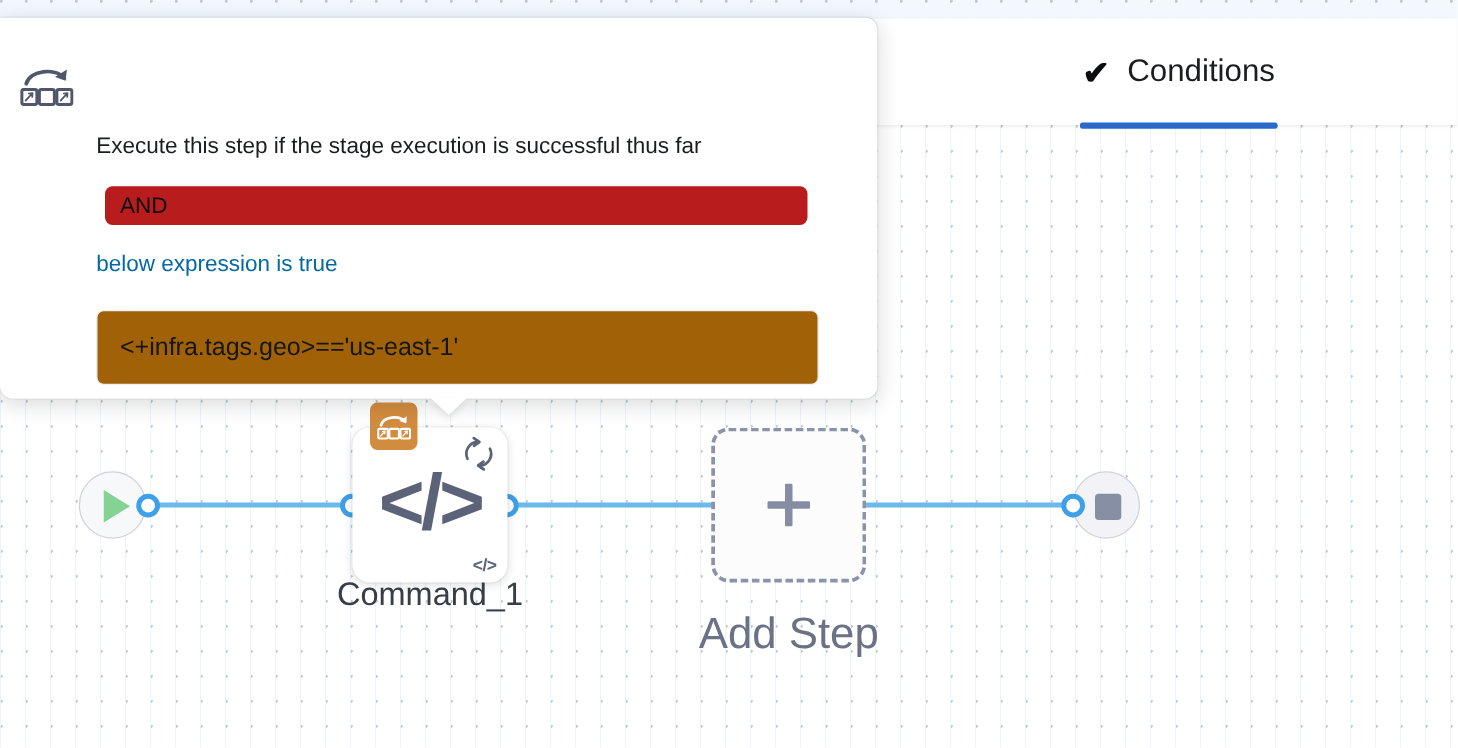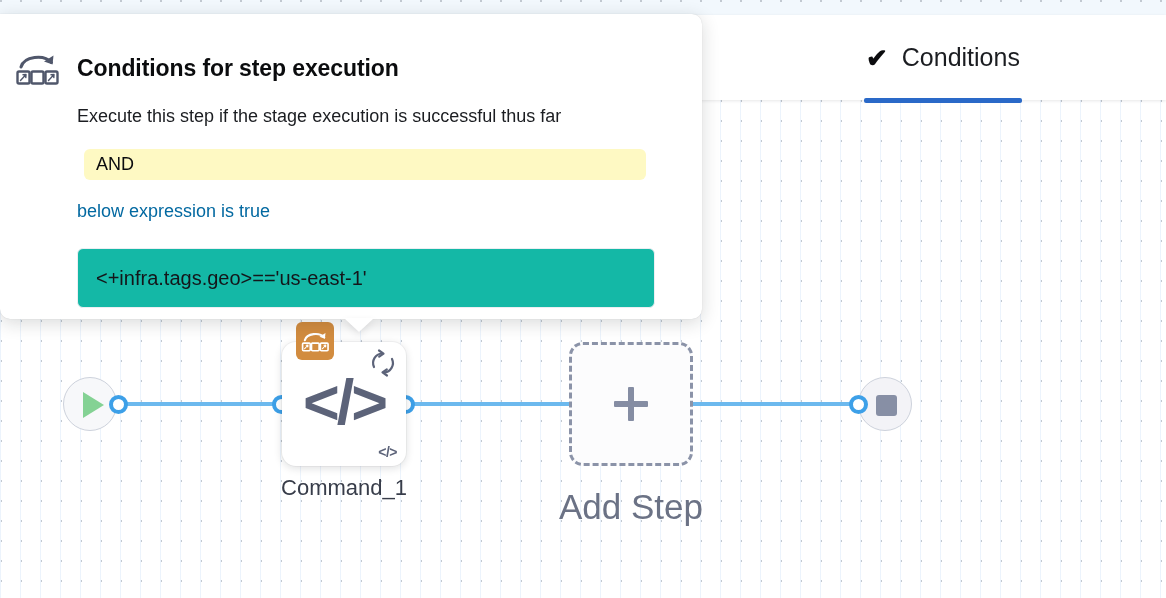--- a/index.html
+++ b/index.html
@@ -110,41 +110,41 @@
   #popover-line1 {
     position: absolute;
     left: 77px; top: 92px;
     font-size: 18px;
     color: #1b1d21;
   }
   #and-field {
     position: absolute;
     left: 84px; top: 135px;
     width: 562px; height: 31px;
-    background: #fef9c3;
+    background: #b91c1c;
     border-radius: 6px;
     display: flex;
     align-items: center;
     padding: 0 12px;
   }
   #and-field span {
     font-size: 18px;
     color: #0b0c0e;
   }
   #popover-line2 {
     position: absolute;
     left: 77px; top: 187px;
     font-size: 18px;
     color: #0369a1;
   }
   #expression-box {
     position: absolute;
     left: 77px; top: 234px;
     width: 578px; height: 60px;
-    background: #14b8a6;
+    background: #a16207;
     border: 1px solid #eceef2;
     border-radius: 6px;
     display: flex;
     align-items: center;
     padding: 0 18px;
   }
   #expression-box span {
     font-size: 20px;
     color: #14161a;
   }
@@ -257,24 +257,24 @@
     position: absolute;
     right: 9px; bottom: 6px;
     font-size: 14px;
     font-weight: 700;
     color: #5c6379;
     letter-spacing: -0.5px;
     z-index: 12;
   }
   #command-label {
     position: absolute;
-    left: 246px; top: 475px;
+    left: 246px; top: 460px;
     width: 196px;
     text-align: center;
-    font-size: 22px;
+    font-size: 26px;
     color: #383d4a;
     white-space: nowrap;
   }
 
   
   #add-step-box {
     position: absolute;
     left: 569px; top: 342px;
     width: 124px; height: 124px;
     border: 3px dashed #8b93a8;
@@ -330,21 +330,20 @@
       <path d="M6 19 C9 8, 29 6, 36.5 14.5" stroke="#50576b" stroke-width="3" fill="none" stroke-linecap="round"></path>
       <path d="M38.5 7.5 L37.5 16.5 L29 13.5 Z" fill="#50576b"></path>
       <rect x="2.5" y="23.5" width="12" height="12" rx="1.5" stroke="#50576b" stroke-width="2.4" fill="none"></rect>
       <rect x="16.5" y="23.5" width="12" height="12" rx="1.5" stroke="#50576b" stroke-width="2.4" fill="none"></rect>
       <rect x="30.5" y="23.5" width="12" height="12" rx="1.5" stroke="#50576b" stroke-width="2.4" fill="none"></rect>
       <path d="M5.5 32.5 L11 26.5 M11 26.5 L8 26.8 M11 26.5 L10.8 29.6" stroke="#50576b" stroke-width="1.4" fill="none" stroke-linecap="round"></path>
       <path d="M33.5 32.5 L39 26.5 M39 26.5 L36 26.8 M39 26.5 L38.8 29.6" stroke="#50576b" stroke-width="1.4" fill="none" stroke-linecap="round"></path>
     </svg>
   </div>
 
-  <div id="popover-title">Conditions for step execution</div>
   <div id="popover-line1">Execute this step if the stage execution is successful thus far</div>
 
   <div id="and-field">
     <span>AND</span>
   </div>
 
   <div id="popover-line2">below expression is true</div>
 
   <div id="expression-box">
     <span>&lt;+infra.tags.geo&gt;=='us-east-1'</span>

